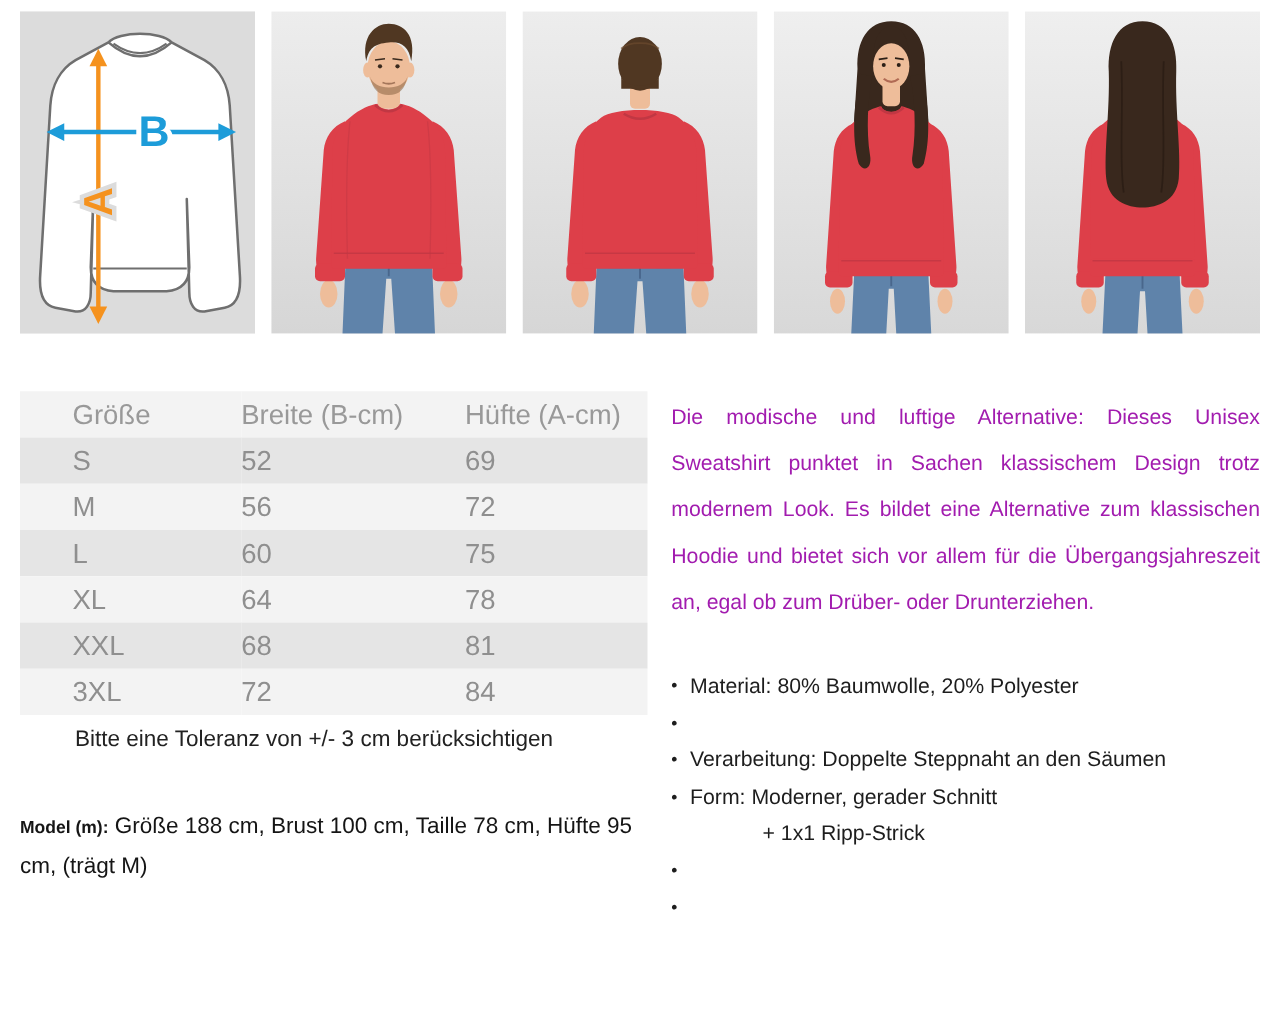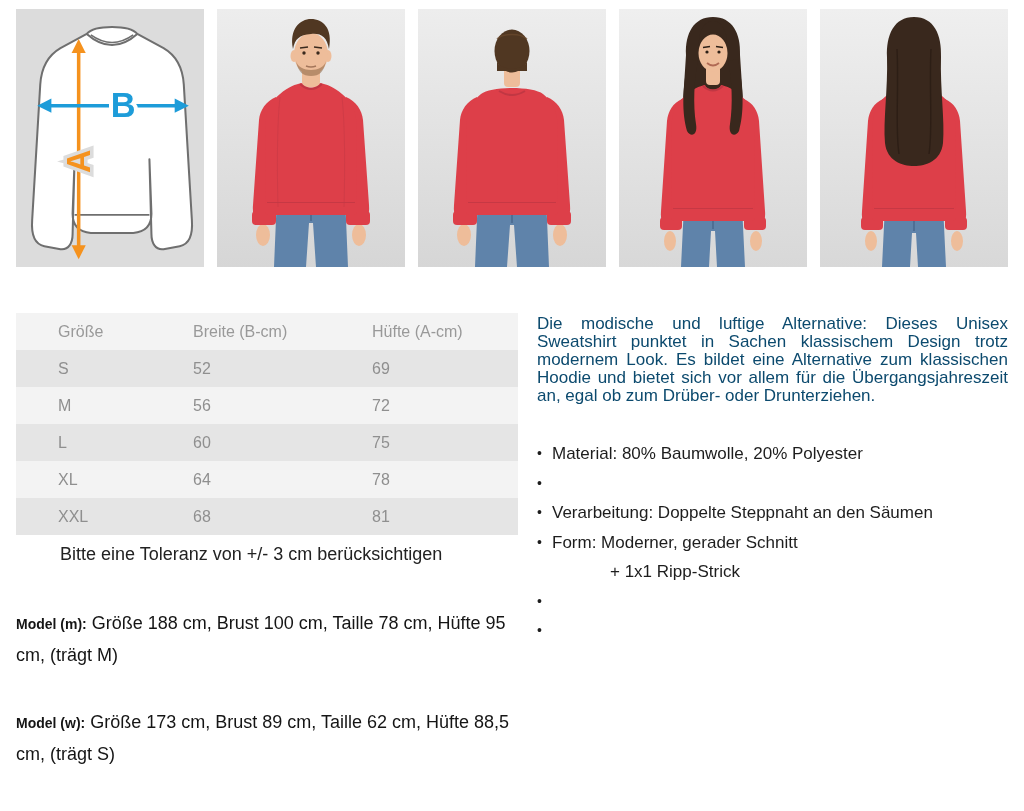--- a/index.html
+++ b/index.html
@@ -7,35 +7,35 @@
   body {
     width:1024px; height:811px; position:relative; overflow:hidden;
     font-family:"Liberation Sans", sans-serif; color:#1d1d1d;
   }
   
   .hero { position:absolute; left:16px; top:9px; width:992px; height:258px; display:flex; gap:13px; }
   .panel { flex:1 1 0; overflow:hidden; }
   .panel svg { display:block; width:100%; height:100%; }
   
   .left-col { position:absolute; left:16px; top:313px; width:502px; }
-  table.size { border-collapse:collapse; width:502px; font-size:16px; color:#8f8f8f; table-layout:fixed; }
+  table.size { border-collapse:collapse; width:502px; font-size:22px; color:#8f8f8f; table-layout:fixed; }
   table.size tr { height:37px; }
   table.size th { font-weight:400; color:#999; text-align:left; }
   table.size th, table.size td { padding:0; vertical-align:middle; }
   table.size th:first-child, table.size td:first-child { padding-left:42px; }
   tr.row-light { background:#f3f3f3; }
   tr.row-dark  { background:#e5e5e5; }
   .tolerance { margin-top:9px; font-size:18px; color:#222;margin-left:44px; }
   .model-block { font-size:18px; line-height:31px; color:#151515; width:505px; }
   .model-block b { font-size:14px; }
   #model-m { margin-top:43px; }
   #model-w { margin-top:36px; }
   
   .right-col { position:absolute; left:537px; top:315px; width:471px; }
-  .desc { font-size:17px; line-height:18px; text-align:justify; color:#0c4a6e; }
+  .desc { font-size:17px; line-height:37px; text-align:justify; color:#a21caf; }
   .features { list-style:none; margin-top:34px; font-size:17px; color:#1d1d1d; }
   .features li { display:flex; line-height:29.5px; }
   .features .bullet { flex:0 0 15px; font-size:14px; }
   .features .ftext span { white-space:pre-wrap;text-align:right; }
   .features .sub { padding-left:58px; }
 </style>
 </head>
 <body>
 
 <div class="hero">
@@ -251,28 +251,32 @@
       <tr class="row-light">
         <td>XL</td>
         <td>64</td>
         <td>78</td>
       </tr>
       <tr class="row-dark">
         <td>XXL</td>
         <td>68</td>
         <td>81</td>
       </tr>
+      <tr class="row-light">
+        <td>3XL</td>
+        <td>72</td>
+        <td>84</td>
+      </tr>
     </tbody>
   </table>
 
   <p class="tolerance">Bitte eine Toleranz von +/- 3 cm berücksichtigen</p>
 
   <p class="model-block" id="model-m"><b>Model (m):</b> <span>Größe 188 cm, Brust 100 cm, Taille 78 cm, Hüfte 95 cm, (trägt M)</span></p>
 
-  <p class="model-block" id="model-w"><b>Model (w):</b> <span>Größe 173 cm, Brust 89 cm, Taille 62 cm, Hüfte 88,5 cm, (trägt S)</span></p>
 </div>
 
 <div class="right-col">
   <p class="desc">Die modische und luftige Alternative: Dieses Unisex Sweatshirt punktet in Sachen klassischem Design trotz modernem Look. Es bildet eine Alternative zum klassischen Hoodie und bietet sich vor allem für die Übergangsjahreszeit an, egal ob zum Drüber- oder Drunterziehen.</p>
 
   <ul class="features">
     <li>
       <span class="bullet">•</span>
       <div class="ftext"><span>Material: 80% Baumwolle, 20% Polyester</span></div>
     </li>

